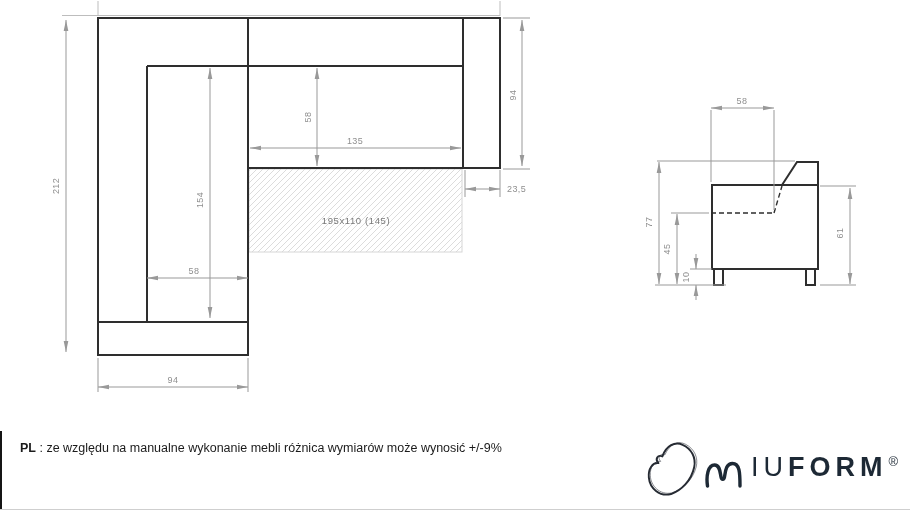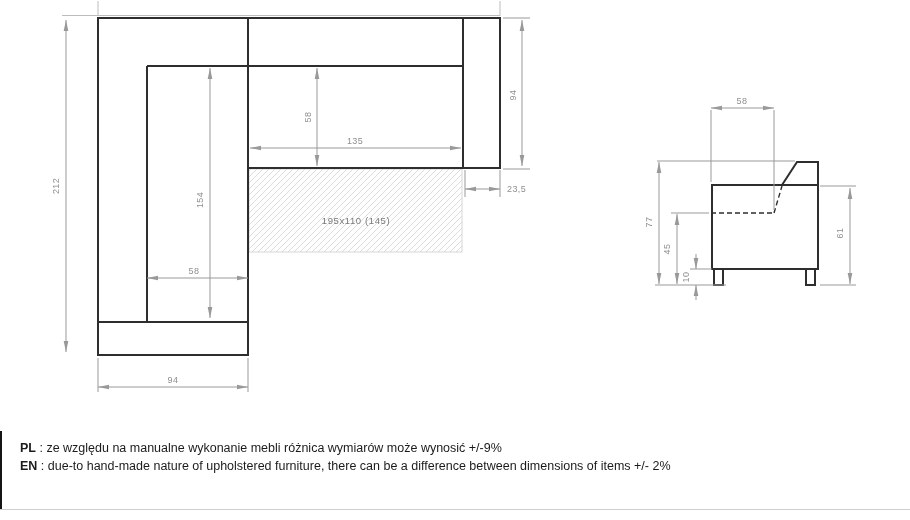--- a/index.html
+++ b/index.html
@@ -149,18 +149,29 @@
         <line x1="820" y1="285" x2="856" y2="285" stroke="#999999" stroke-width="1"></line>
         <line x1="850" y1="188" x2="850" y2="284" stroke="#999999" stroke-width="1" marker-start="url(#ar)" marker-end="url(#ar)"></line>
         <text class="dim-text" x="843" y="233" text-anchor="middle" transform="rotate(-90 843,233)">61</text>
       </g>
     </g>
   </svg>
 
   <div class="notes-left-border"></div>
   <div class="notes">
     <div class="note-row"><span class="note-code">PL</span><span> : </span><span class="note-text">ze względu na manualne wykonanie mebli różnica wymiarów może wynosić +/-9%</span></div>
-    <div class="note-row"><span class="note-code">EN</span><span> : </span><span class="note-text">due-to hand-made nature of upholstered furniture, there can be a difference between dimensions of items +/- 2%</span></div>
   </div>
   <div class="bottom-rule"></div>
 
+  <div class="logo">
+    <svg width="56" height="62" viewBox="0 0 58 62">
+      <g fill="none" stroke="#262b33" stroke-width="2" stroke-linejoin="round">
+        <path d="M18,20 C22,9 31,4 39,8 C48,12 53,21 51,31 C48,45 38,55 27,59 C15,62 5,53 4,42 C3,33 8,26 14,27 C10,23 13,18 18,20 Z"></path>
+        <path d="M18,20 C22,9 31,4 39,8 C48,12 53,21 51,31 C48,45 38,55 27,59 C15,62 5,53 4,42 C3,33 8,26 14,27 C10,23 13,18 18,20 Z" stroke-width="1" opacity="0.55" transform="translate(2,-1) rotate(3 29 31)"></path>
+      </g>
+    </svg>
+    <svg class="logo-squiggle" width="40" height="32" viewBox="0 0 40 32">
+      <path d="M2.5,30 C1,20 3,9 9.5,9 C15,9 15,16 16,21 C16.5,24 19,24 19.5,21 C20.5,15 21,7.5 27.5,7.5 C34.5,7.5 35,16 35,30" fill="none" stroke="#1d2935" stroke-width="3.4" stroke-linecap="round"></path>
+    </svg>
+    <span class="logo-letters"><span class="logo-iu">IU</span><span class="logo-form">FORM</span><span class="logo-reg">®</span></span>
+  </div>
 
 </div>
 
 </body></html>

